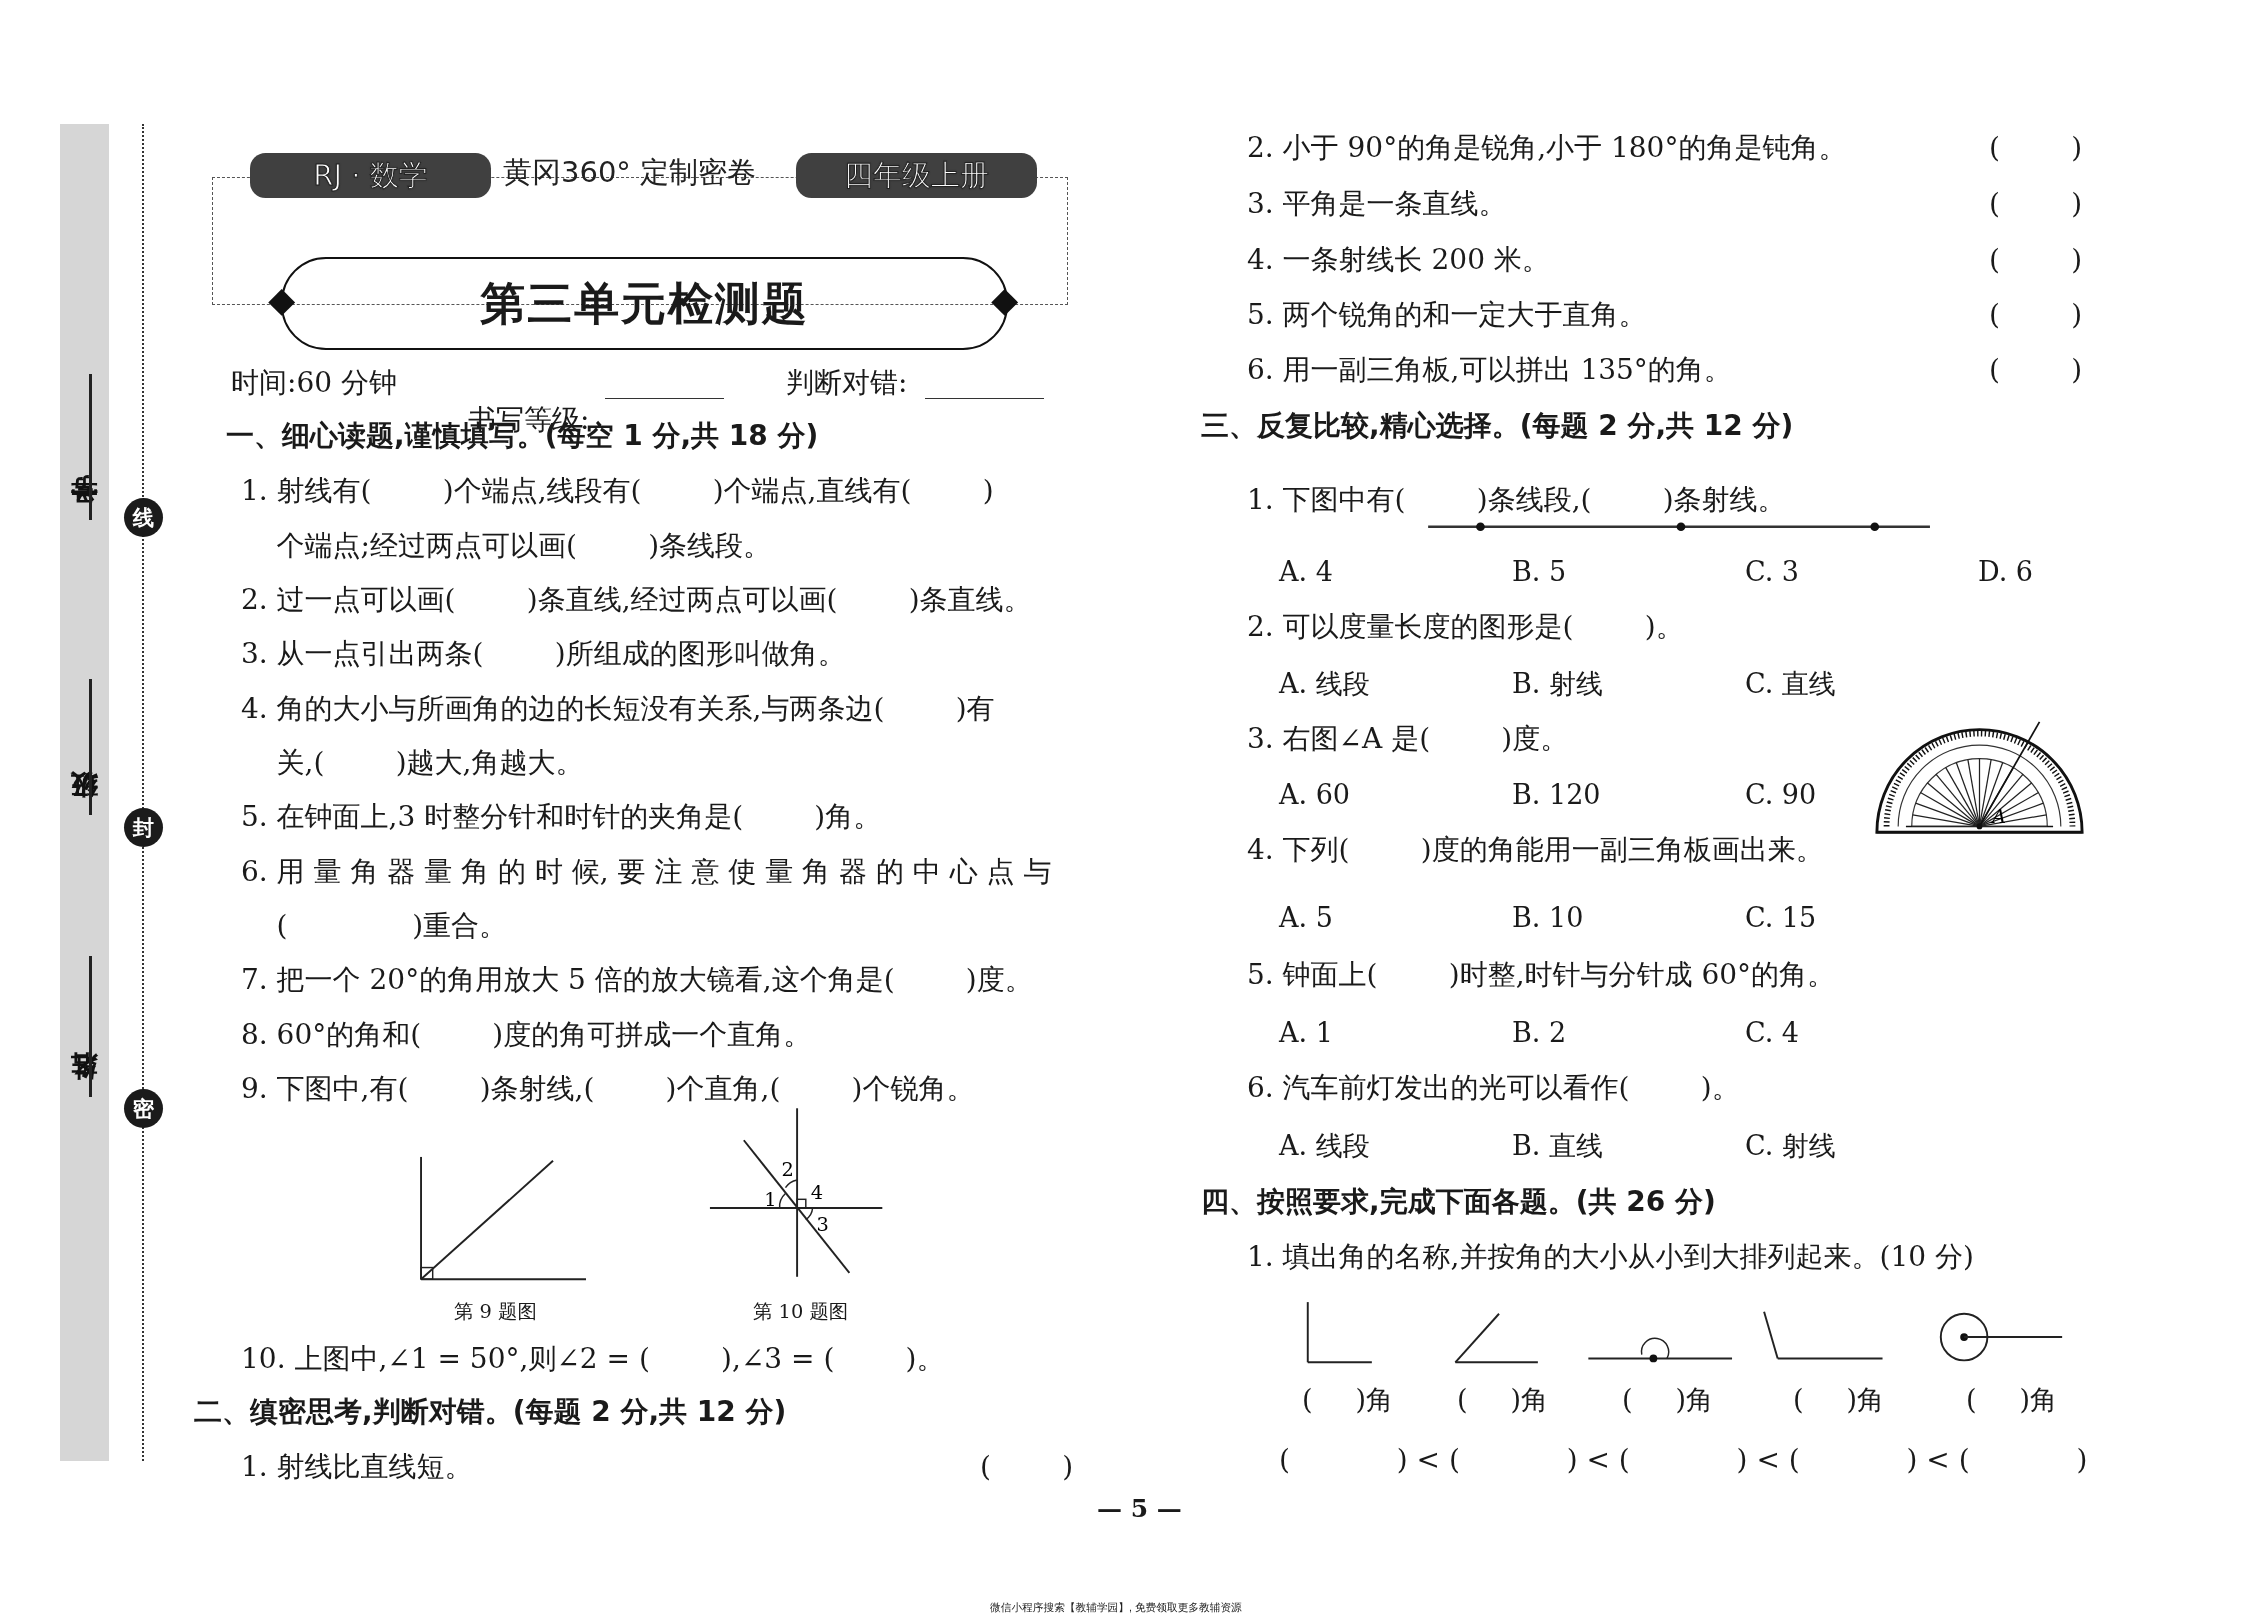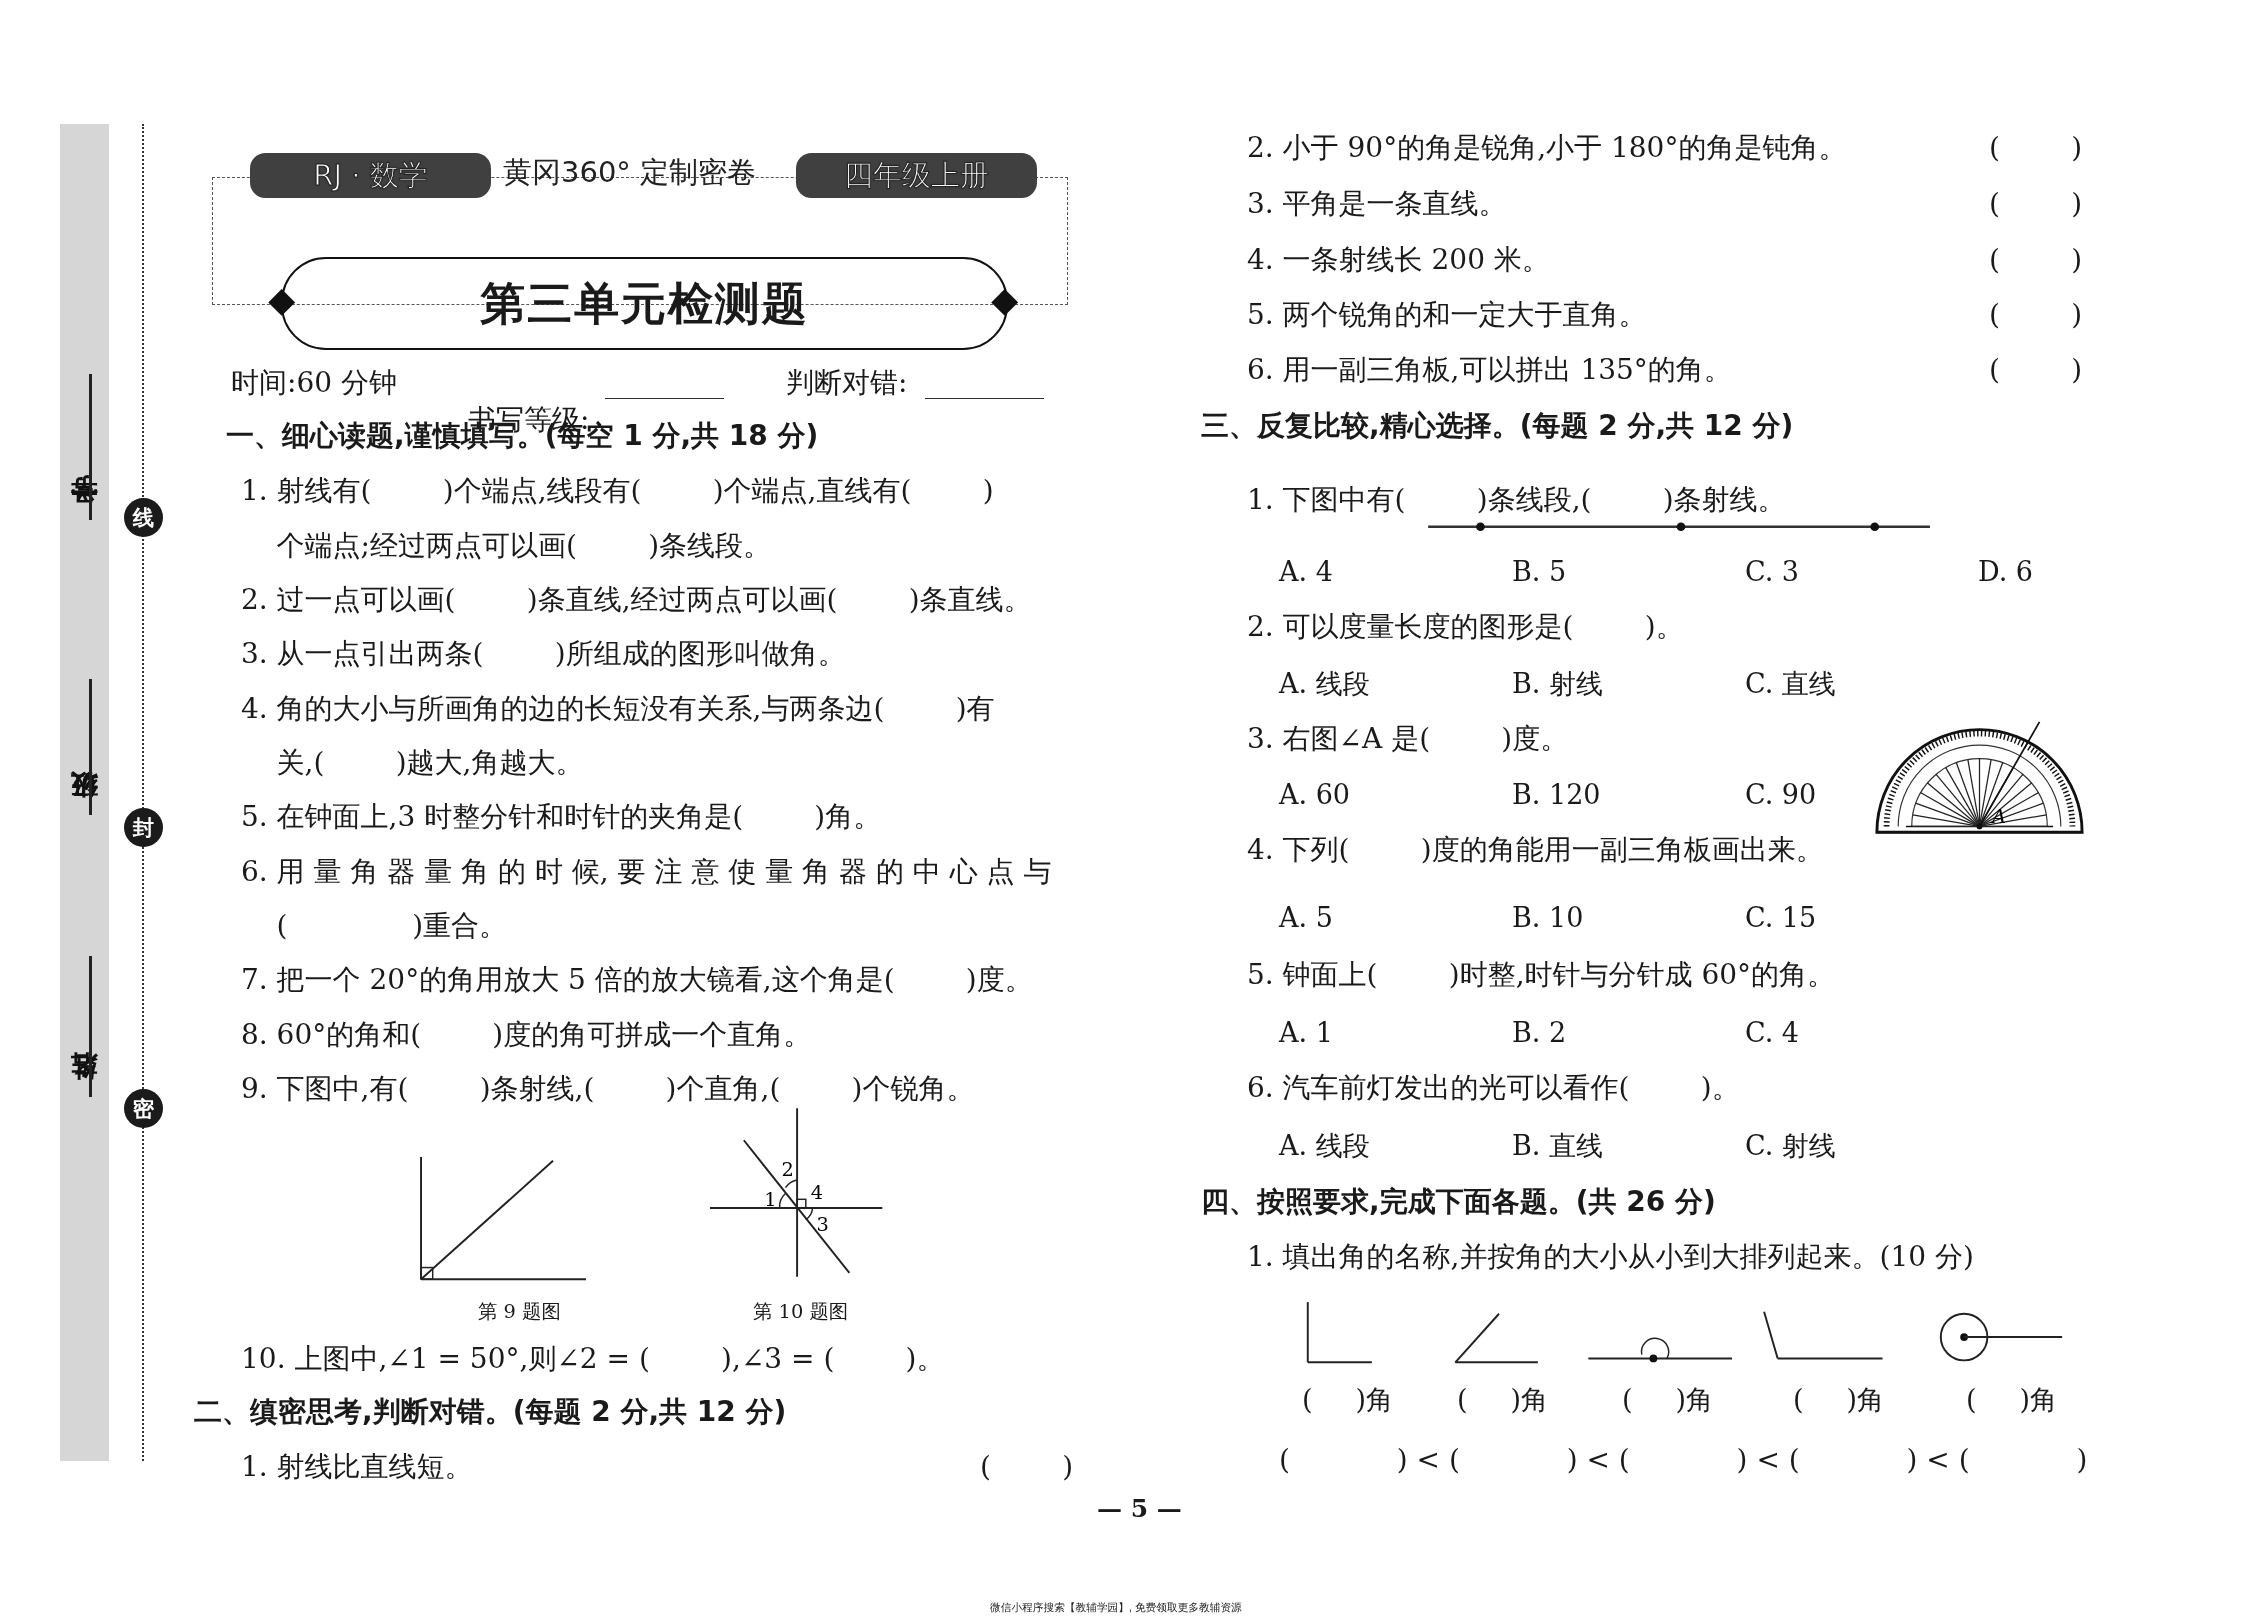--- a/index.html
+++ b/index.html
@@ -77,21 +77,21 @@
 <div class="line" style="left:241px; top:966px;">7. 把一个 20°的角用放大 5 倍的放大镜看,这个角是(        )度。</div>
 <div class="line" style="left:241px; top:1021px;">8. 60°的角和(        )度的角可拼成一个直角。</div>
 <div class="line" style="left:241px; top:1075px;">9. 下图中,有(        )条射线,(        )个直角,(        )个锐角。</div>
 
 <svg style="left:417px; top:1155px;" width="175" height="131" viewBox="0 0 180 135">
   <line x1="4" y1="2" x2="4" y2="128" stroke="#222" stroke-width="2"></line>
   <line x1="4" y1="128" x2="174" y2="128" stroke="#222" stroke-width="2"></line>
   <line x1="4" y1="128" x2="140" y2="6" stroke="#222" stroke-width="2"></line>
   <rect x="4" y="116" width="12" height="12" fill="none" stroke="#222" stroke-width="1.5"></rect>
 </svg>
-<div class="caption" style="left:454px; top:1298px;margin-left:24px;">第 9 题图</div>
+<div class="caption" style="left:454px; top:1298px;">第 9 题图</div>
 
 <svg style="left:708px; top:1106px;" width="184" height="175" viewBox="0 0 190 180">
   <line x1="92" y1="2" x2="92" y2="176" stroke="#222" stroke-width="2"></line>
   <line x1="2" y1="105" x2="180" y2="105" stroke="#222" stroke-width="2"></line>
   <line x1="37" y1="35" x2="146" y2="172" stroke="#222" stroke-width="2"></line>
   <rect x="92" y="96" width="9" height="9" fill="none" stroke="#222" stroke-width="1.5"></rect>
   <path d="M 74 105 A 18 18 0 0 1 80 90" fill="none" stroke="#222" stroke-width="1.5"></path>
   <path d="M 80 84 A 18 18 0 0 1 92 76" fill="none" stroke="#222" stroke-width="1.5"></path>
   <path d="M 108 105 A 16 16 0 0 1 101 117" fill="none" stroke="#222" stroke-width="1.5"></path>
   <text x="58" y="103" font-size="20" font-family="DejaVu Serif, serif">1</text>

